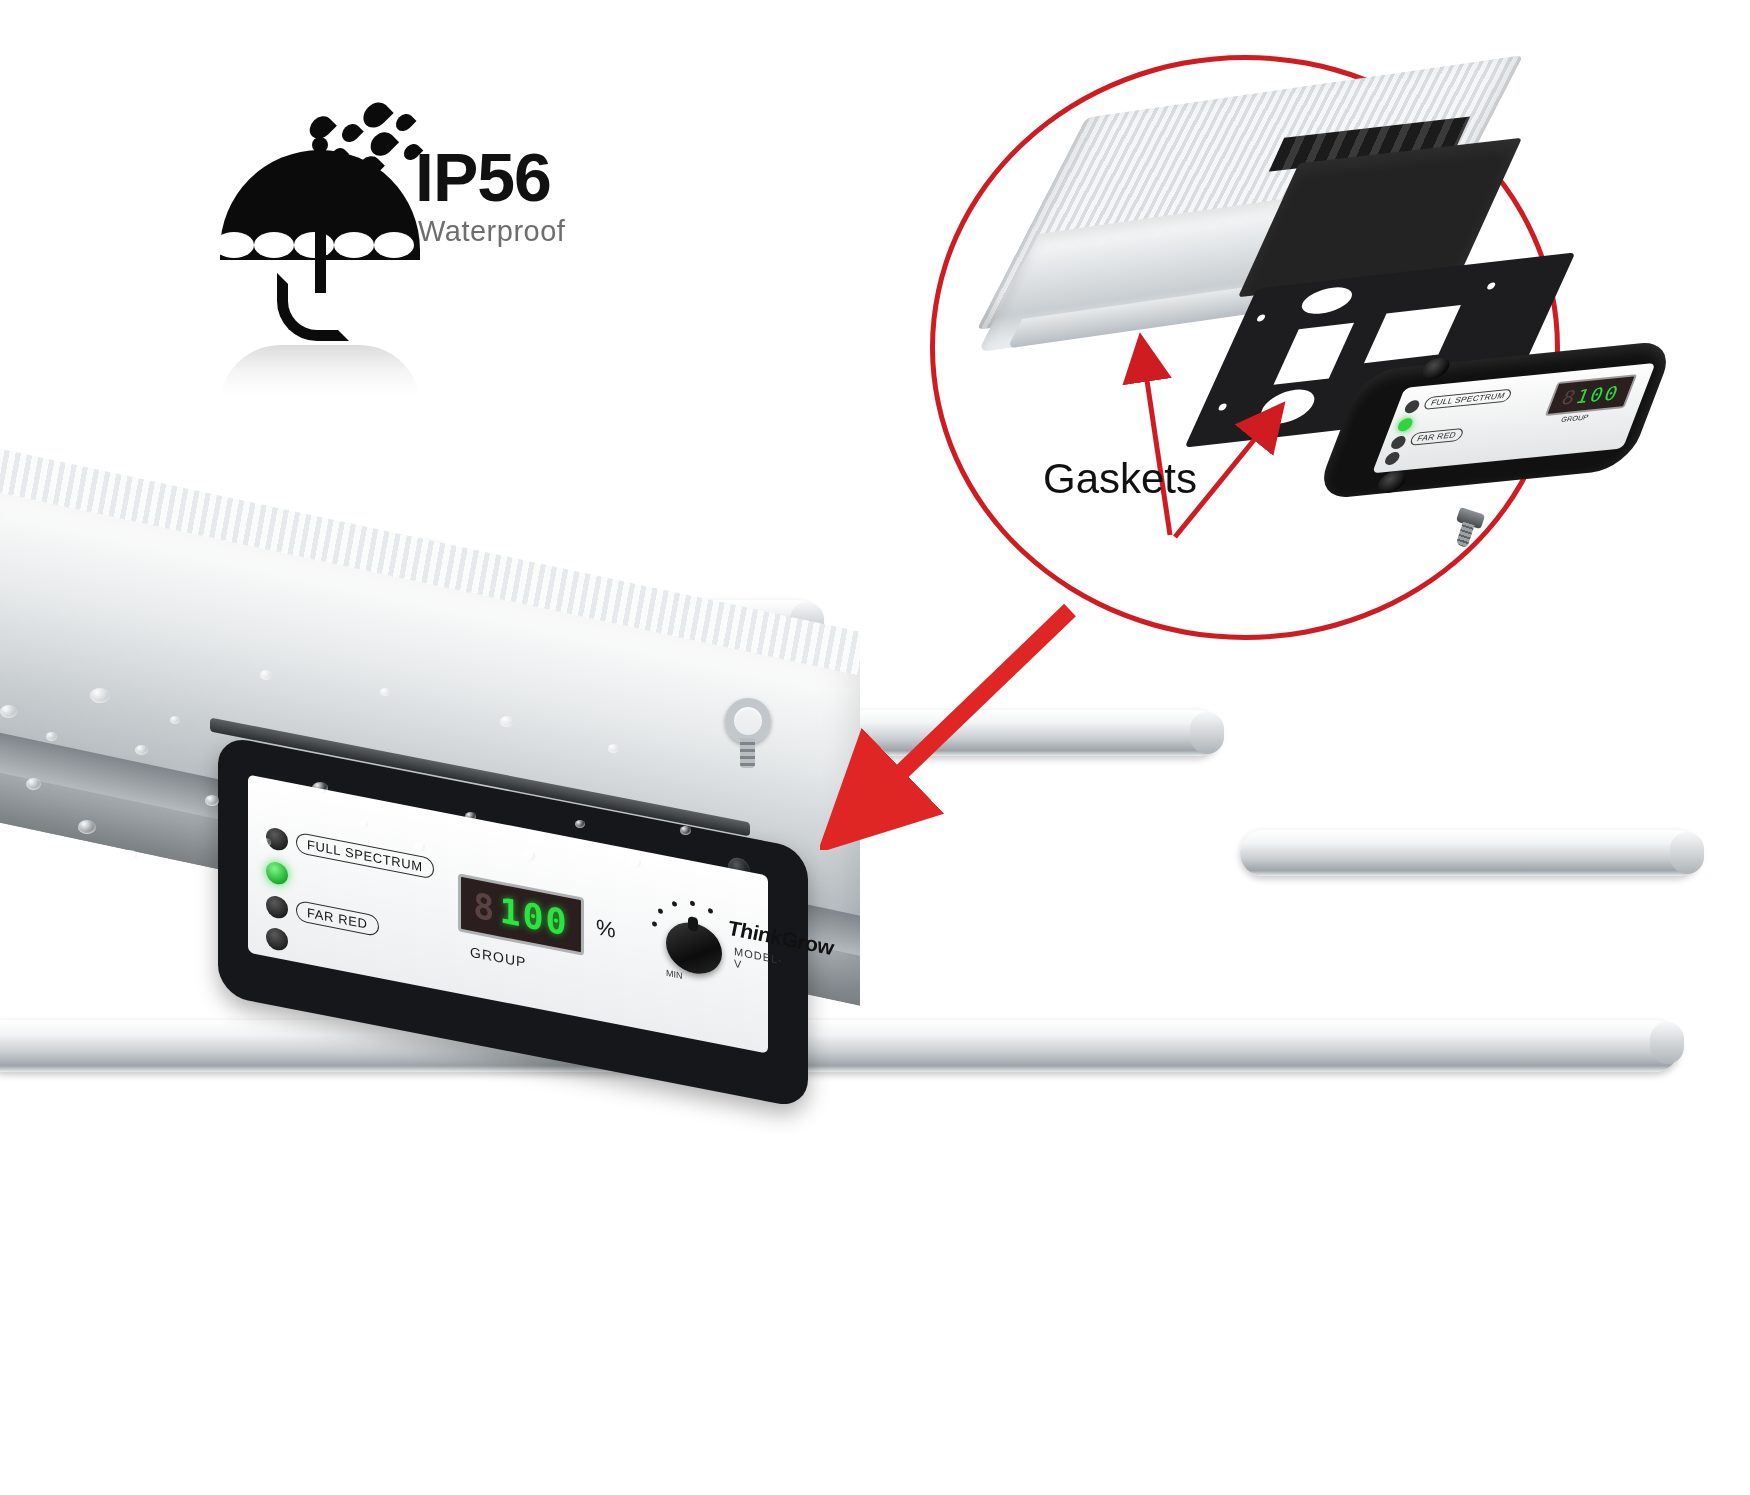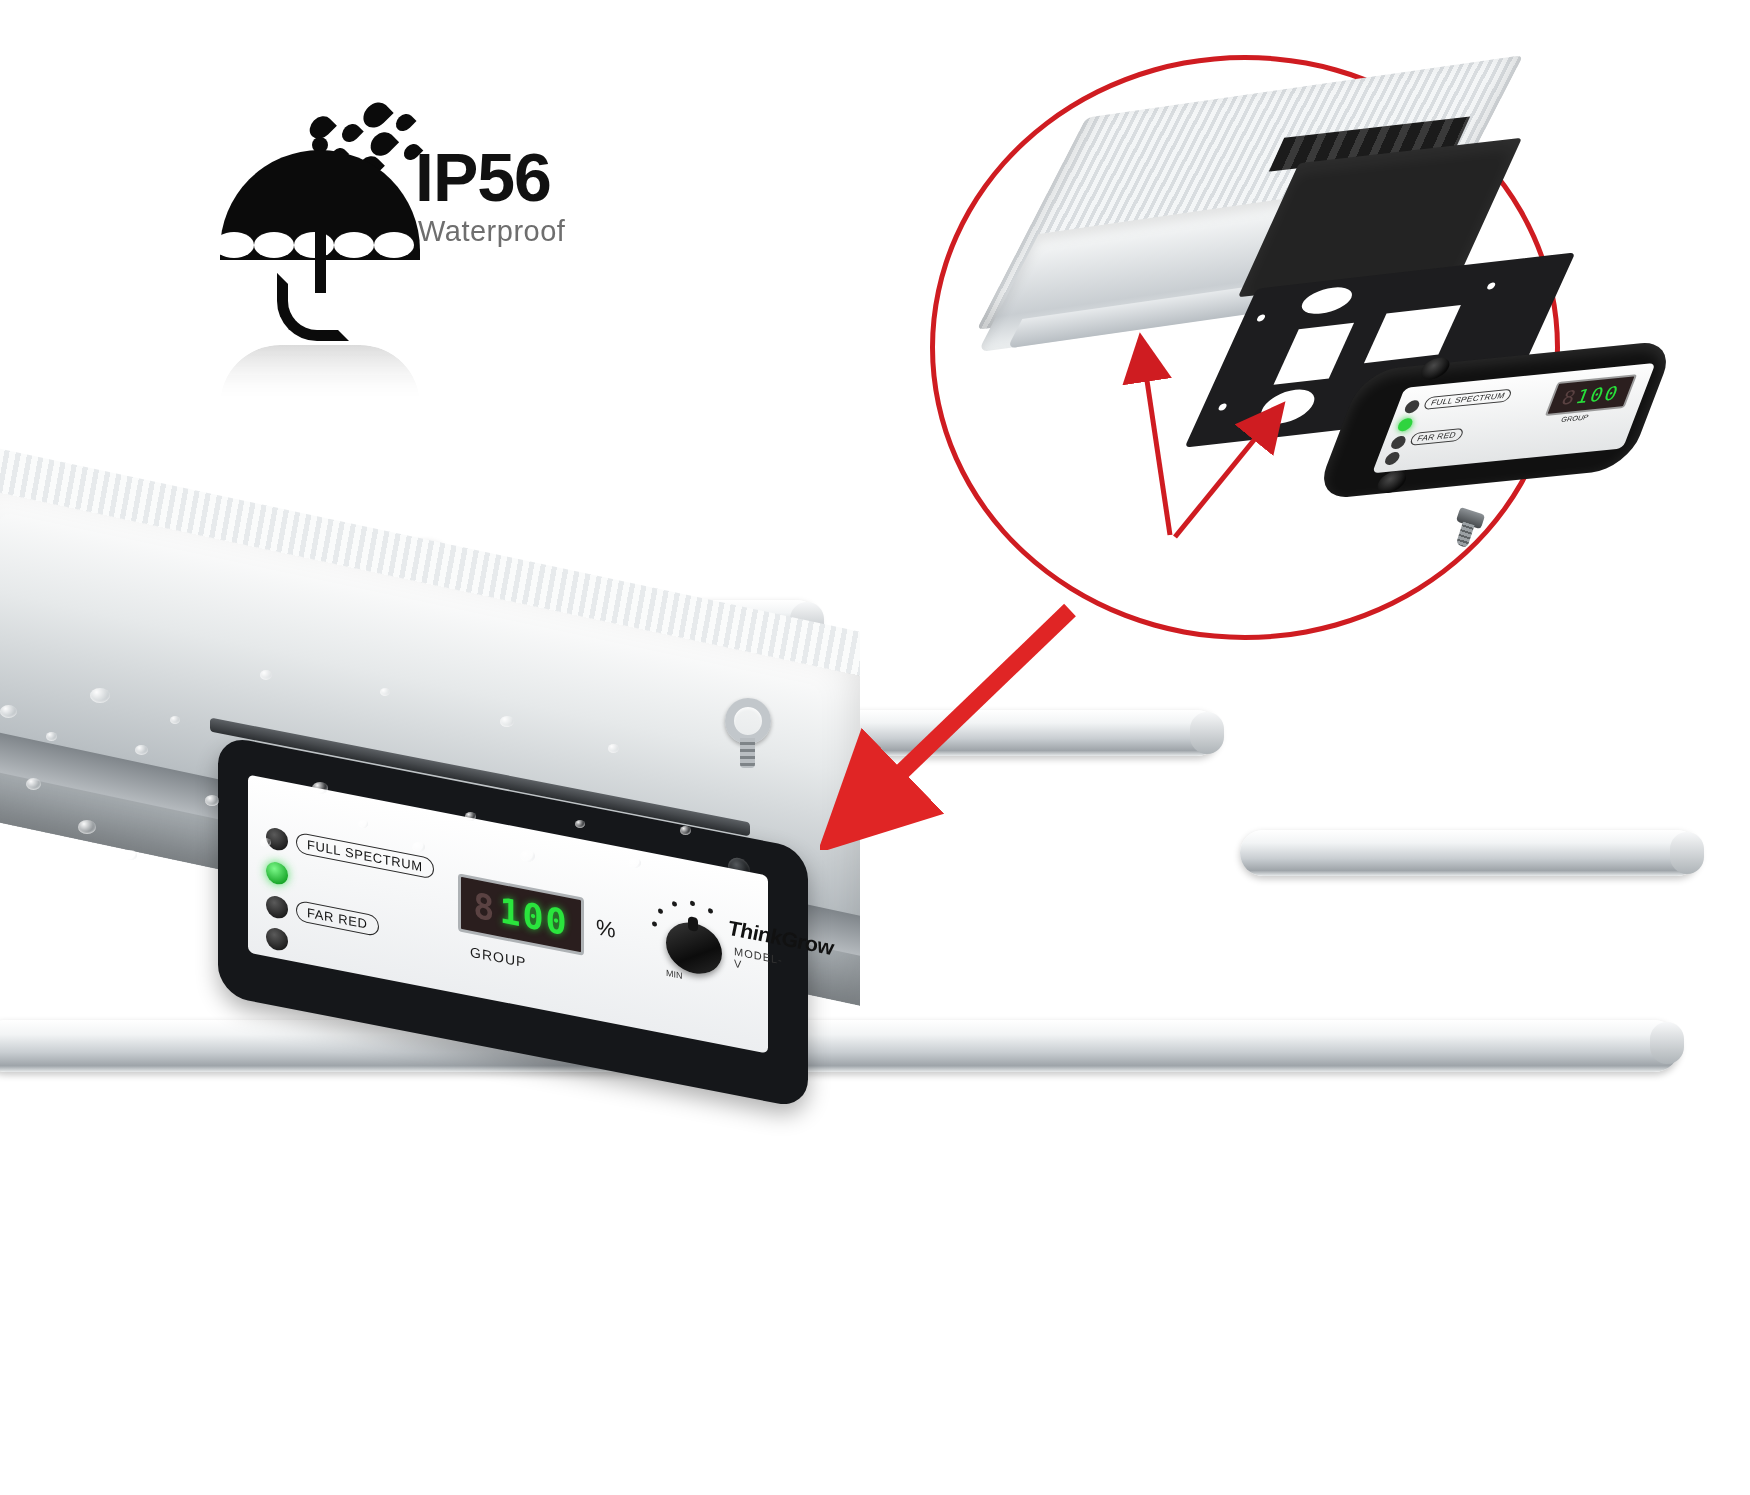--- a/index.html
+++ b/index.html
@@ -235,20 +235,21 @@
     <svg class="ins-arrow" style="left:40px;top:230px;" width="420" height="300">
       <defs>
         <marker id="rh" markerWidth="10" markerHeight="10" refX="7" refY="5" orient="auto">
           <path d="M0,0 L10,5 L0,10 z" fill="#cf1c21"></path>
         </marker>
       </defs>
       <path d="M200,250 L172,62" stroke="#cf1c21" stroke-width="5" fill="none" marker-end="url(#rh)"></path>
       <path d="M205,252 L306,128" stroke="#cf1c21" stroke-width="5" fill="none" marker-end="url(#rh)"></path>
     </svg>
 
+    <div id="gaskets-label">Gaskets</div>
   </div>
 
   <div id="fixture">
 
     <div class="bar" style="left:150px;top:20px;width:340px;">
         <span class="bar-cap"></span>
       </div>
     <div class="bar" style="left:430px;top:80px;width:430px;">
         <span class="bar-cap"></span>
       </div>

